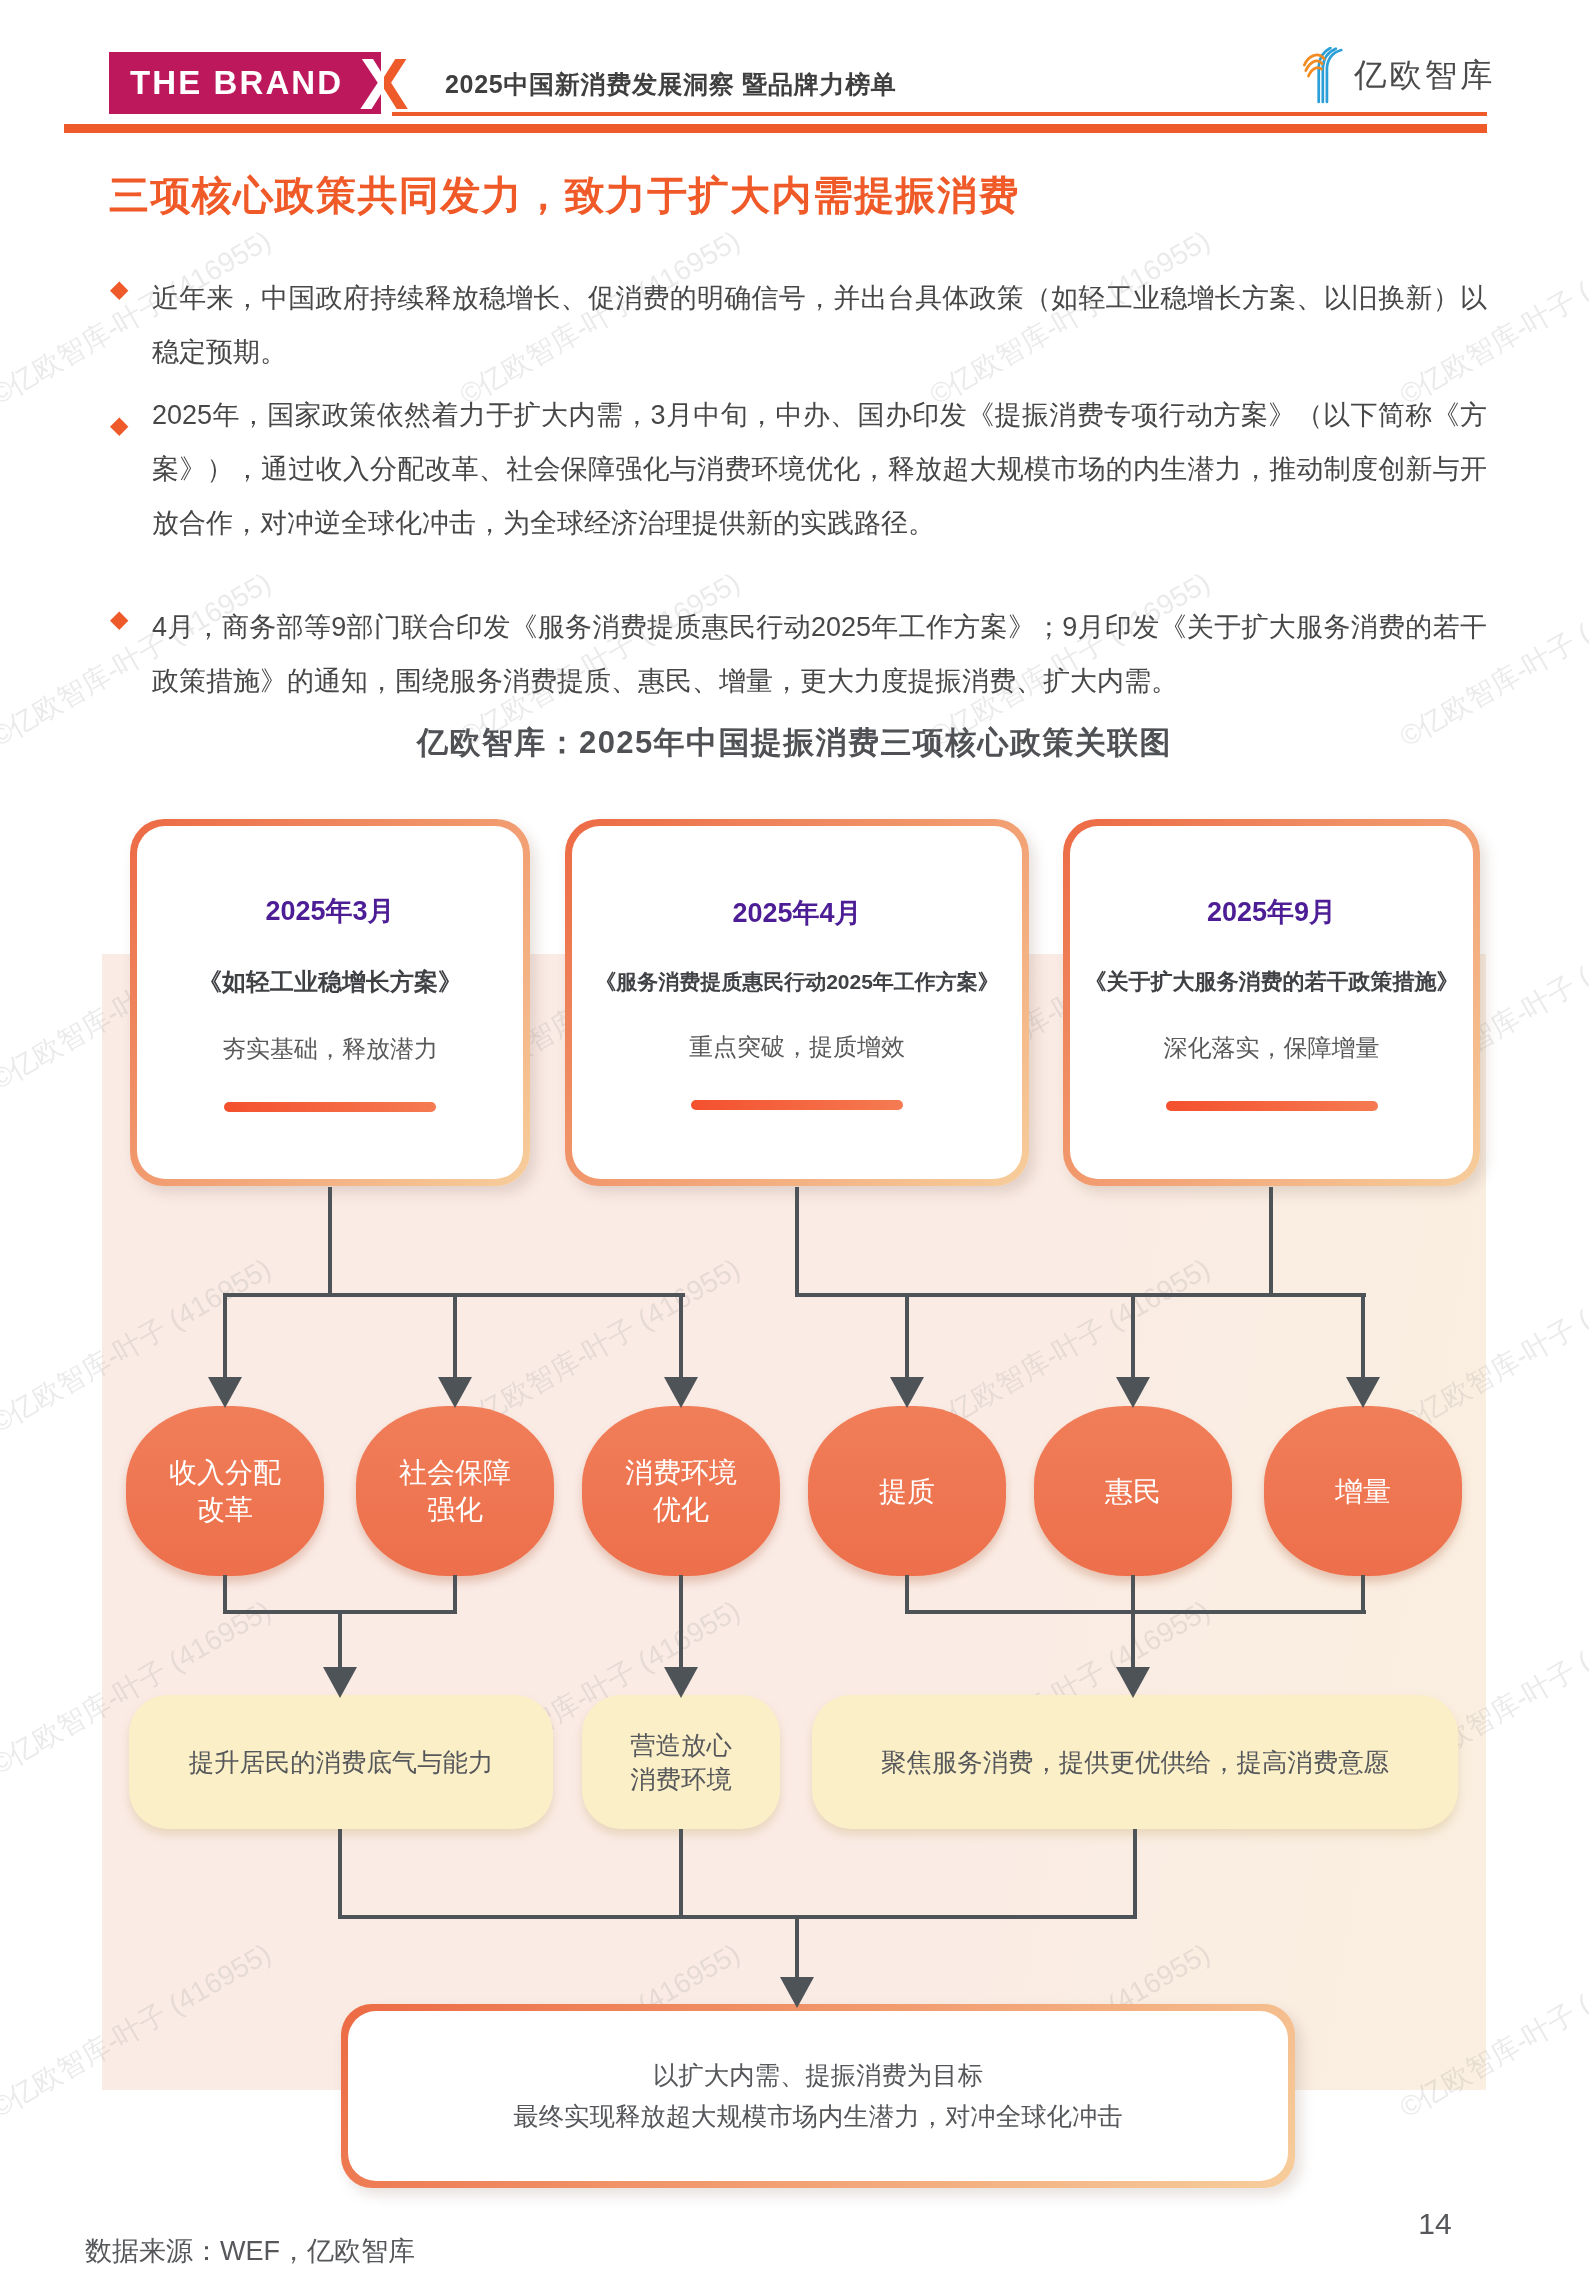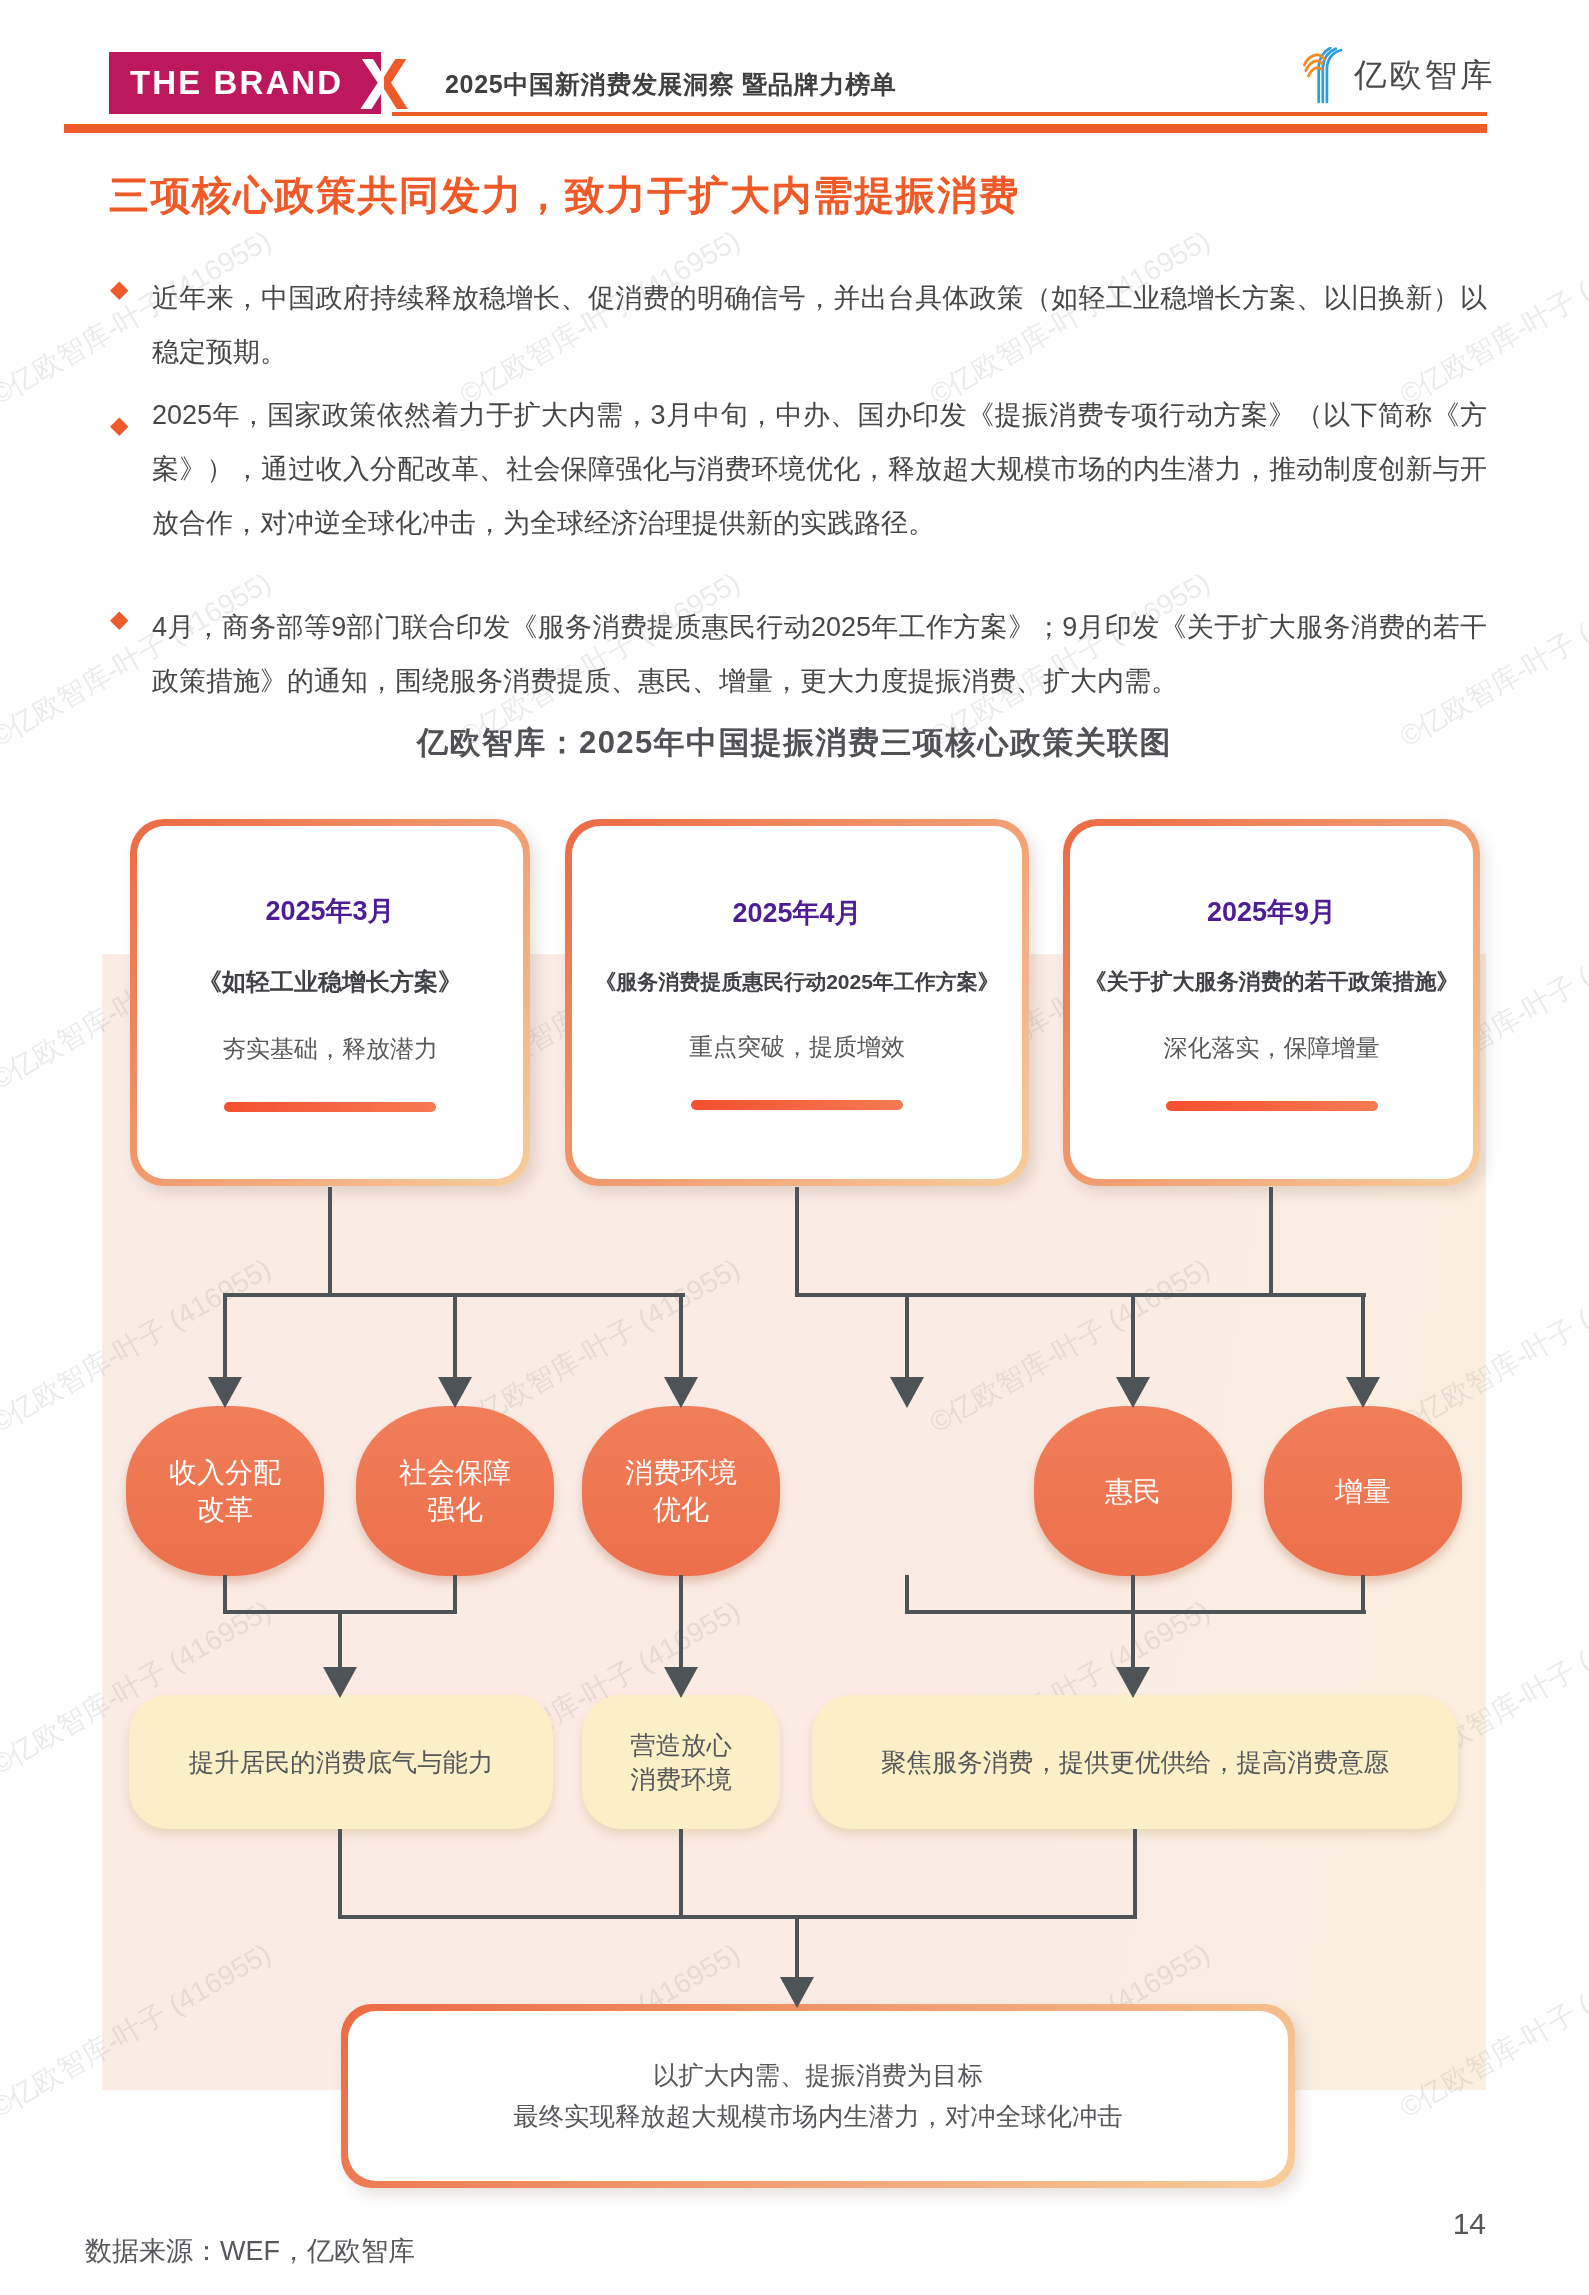--- a/index.html
+++ b/index.html
@@ -51,21 +51,21 @@
            justify-content:center;font-size:25.4px;line-height:34px;color:#55575A;text-align:center;}
   #goal{left:341px;top:2004px;width:954px;height:184px;border-radius:31px;box-sizing:border-box;}
   #goal .inner{font-size:25.4px;line-height:41px;color:#55575A;}
 
   .cline{position:absolute;background:#4E5358;z-index:2;}
   .ahead{position:absolute;width:0;height:0;border-left:17px solid transparent;border-right:17px solid transparent;
          border-top:31px solid #4E5358;z-index:2;}
 
   
   #src{left:85px;top:2209px;font-size:27px;color:#55575A;margin-top:24px;}
-  #pageno{left:1384px;top:2207px;width:102px;text-align:right;font-size:30px;color:#55575A;}
+  #pageno{left:1384px;top:2207px;width:102px;text-align:center;font-size:30px;color:#55575A;}
 </style>
 </head>
 <body>
 
 <div id="page">
 
   <div class="wm" style="left: 1540px; top: 2031px;">©亿欧智库-叶子 (416955)</div>
     <div class="wm" style="left: 1070px; top: 2031px;">©亿欧智库-叶子 (416955)</div>
     <div class="wm" style="left: 600px; top: 2031px;">©亿欧智库-叶子 (416955)</div>
     <div class="wm" style="left: 131px; top: 2031px;">©亿欧智库-叶子 (416955)</div>
@@ -157,20 +157,23 @@
     <span>收入分配</span>
     <span>改革</span>
   </div>
   <div class="abs measure" style="left:356px">
     <span>社会保障</span>
     <span>强化</span>
   </div>
   <div class="abs measure" style="left:582px">
     <span>消费环境</span>
     <span>优化</span>
+  </div>
+  <div class="abs measure" style="left:808px">
+    <span>提质</span>
   </div>
   <div class="abs measure" style="left:1034px">
     <span>惠民</span>
   </div>
   <div class="abs measure" style="left:1264px">
     <span>增量</span>
   </div>
 
   <div class="abs outcome" style="left:129px;width:424px">
     <span>提升居民的消费底气与能力</span>

